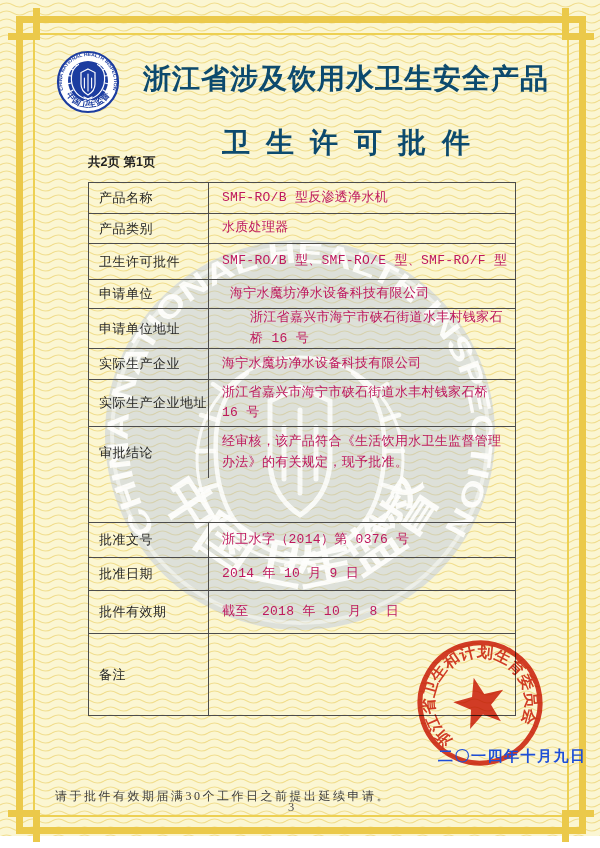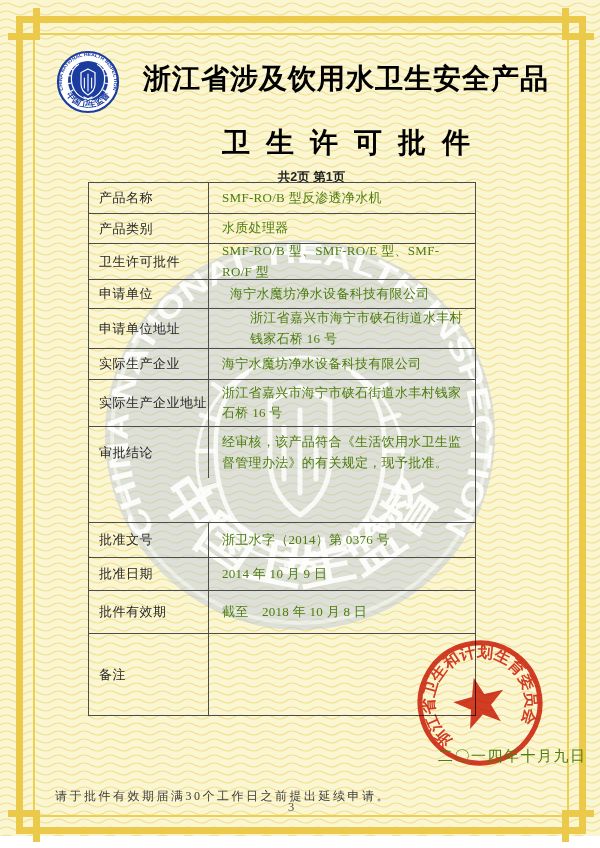--- a/index.html
+++ b/index.html
@@ -9,40 +9,40 @@
   svg{display:block;}
   .bg-waves{position:absolute;left:0;top:0;}
   
   .frame{position:absolute;pointer-events:none;}
   .frame-outer{left:16px;top:16px;right:14px;bottom:14px;border:7px solid #ebc94a;}
   .frame-inner{left:33px;top:33px;right:31px;bottom:31px;border:2.5px solid #edd052;}
   .stub{position:absolute;background:#ebc94a;}
   
   .emblem{position:absolute;left:56px;top:50px;}
   .title-block{position:absolute;left:138px;top:60px;width:416px;text-align:center;
-               font-family:Liberation Sans, sans-serif;color:#000000;}
+               font-family:Liberation Sans, sans-serif;color:#0c4a6e;}
   .title-1{font-size:28px;font-weight:bold;letter-spacing:1px;white-space:nowrap;}
   .title-2{font-size:28px;font-weight:bold;letter-spacing:16px;margin-top:26px;white-space:nowrap;text-indent:16px;}
-  .pages-info{position:absolute;left:88px;top:169px;width:447px;text-align:center;
+  .pages-info{position:absolute;left:88px;top:154px;width:447px;text-align:left;
               font-family:"Liberation Sans", sans-serif;font-size:12.5px;font-weight:bold;color:#222;}
   
-  .doc-table{position:absolute;left:88px;top:182px;width:388px;border:1.5px solid #4c4c4c;
-             box-sizing:border-box;}
+  .doc-table{position:absolute;left:88px;top:182px;width:428px;border:1.5px solid #4c4c4c;
+             box-sizing:border-box;font-family:Liberation Mono, monospace;}
   .trow{display:flex;box-sizing:border-box;border-top:1px solid #4c4c4c;}
   .trow:first-child{border-top:none;}
   .tlabel{width:120px;box-sizing:border-box;border-right:1px solid #4c4c4c;display:flex;
           align-items:center;padding-left:10px;font-size:13px;letter-spacing:0.5px;color:#262626;}
   .tvalue{flex:1;display:flex;align-items:center;padding-left:13px;padding-right:6px;
-          font-size:13px;color:#4d7c0f;line-height:1.55;letter-spacing:0.3px;}
+          font-size:13px;color:#be185d;line-height:1.55;letter-spacing:0.3px;}
   
   .watermark{position:absolute;left:100px;top:235px;opacity:0.95;}
   
   .seal{position:absolute;left:404px;top:627px;mix-blend-mode:multiply;}
   .issue-date{position:absolute;left:438px;top:747px;font-size:15px;letter-spacing:1.5px;
-              color:#4d7c0f;white-space:nowrap;}
+              color:#1d4ed8;white-space:nowrap;font-weight:bold;}
   .footer-note{position:absolute;left:55px;top:788px;font-size:12px;letter-spacing:2.5px;
                color:#3c3c3c;white-space:nowrap;}
   .page-num{position:absolute;left:288px;top:800px;font-size:12.5px;color:#4a4a4a;}
   .wm-en{font-family:"Liberation Sans", sans-serif;font-weight:bold;fill:#ffffff;}
   .wm-cn{font-family:"Liberation Sans", sans-serif;font-weight:bold;fill:#ffffff;}
   .em-en{font-family:"Liberation Sans", sans-serif;font-weight:bold;fill:#1c3da0;}
   .em-cn{font-family:"Liberation Sans", sans-serif;font-weight:bold;fill:#1c3da0;}
   .seal-txt{font-family:"Liberation Sans", sans-serif;font-weight:bold;fill:#d2301c;}
 </style>
 </head>

